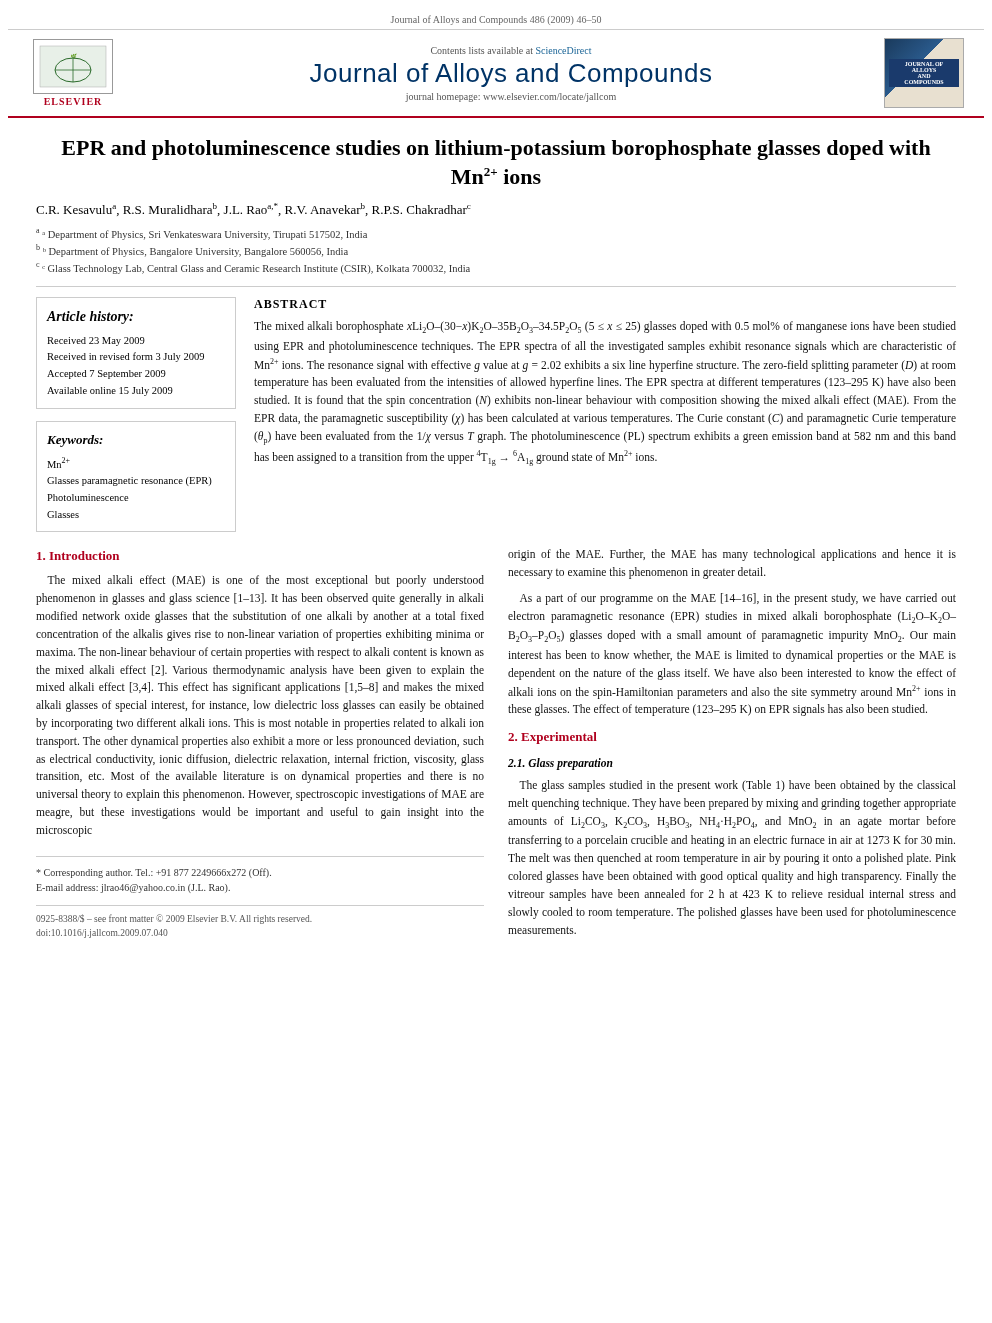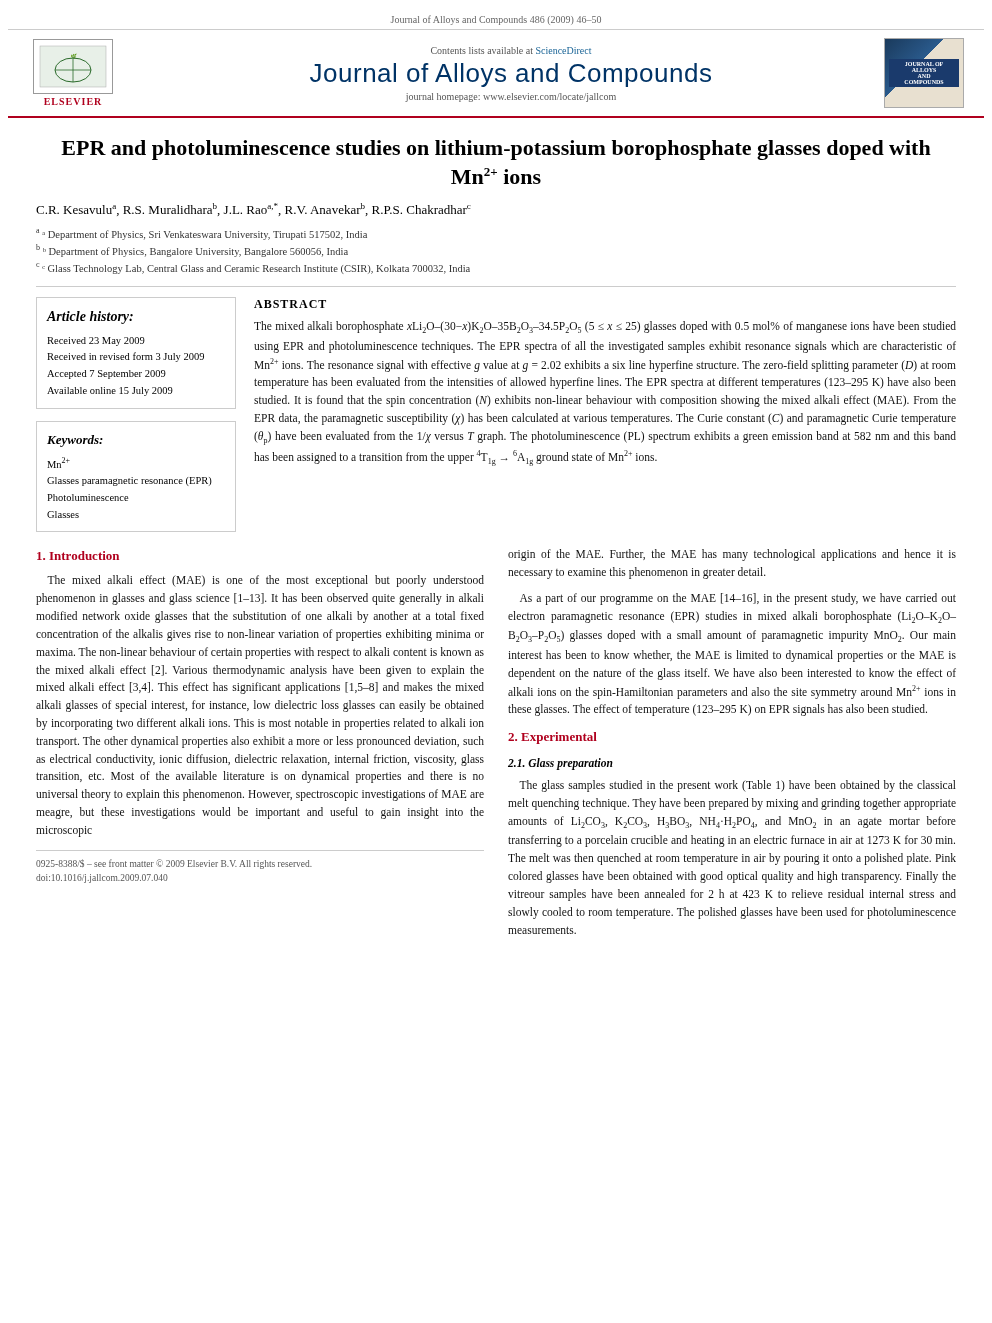--- a/index.html
+++ b/index.html
@@ -347,20 +347,24 @@
       <div class="two-col-body">
 
         <div class="body-col">
           <div class="section-heading">
             <span>1.</span> <span>Introduction</span>
           </div>
           <div class="body-para">
             The mixed alkali effect (MAE) is one of the most exceptional but poorly understood phenomenon in glasses and glass science [1–13]. It has been observed quite generally in alkali modified network oxide glasses that the substitution of one alkali by another at a total fixed concentration of the alkalis gives rise to non-linear variation of properties exhibiting minima or maxima. The non-linear behaviour of certain properties with respect to alkali content is known as the mixed alkali effect [2]. Various thermodynamic analysis have been given to explain the mixed alkali effect [3,4]. This effect has significant applications [1,5–8] and makes the mixed alkali glasses of special interest, for instance, low dielectric loss glasses can easily be obtained by incorporating two different alkali ions. This is most notable in properties related to alkali ion transport. The other dynamical properties also exhibit a more or less pronounced deviation, such as electrical conductivity, ionic diffusion, dielectric relaxation, internal friction, viscosity, glass transition, etc. Most of the available literature is on dynamical properties and there is no universal theory to explain this phenomenon. However, spectroscopic investigations of MAE are meagre, but these investigations would be important and useful to gain insight into the microscopic
           </div>
 
+          <div class="footnote-area">
+            <div>* Corresponding author. Tel.: +91 877 2249666x272 (Off).</div>
+            <div>E-mail address: jlrao46@yahoo.co.in (J.L. Rao).</div>
+          </div>
 
           <div class="journal-footer">
             <div>0925-8388/$ – see front matter © 2009 Elsevier B.V. All rights reserved.</div>
             <div>doi:10.1016/j.jallcom.2009.07.040</div>
           </div>
         </div>
 
         <div class="body-col">
           <div class="body-para">
             origin of the MAE. Further, the MAE has many technological applications and hence it is necessary to examine this phenomenon in greater detail.

